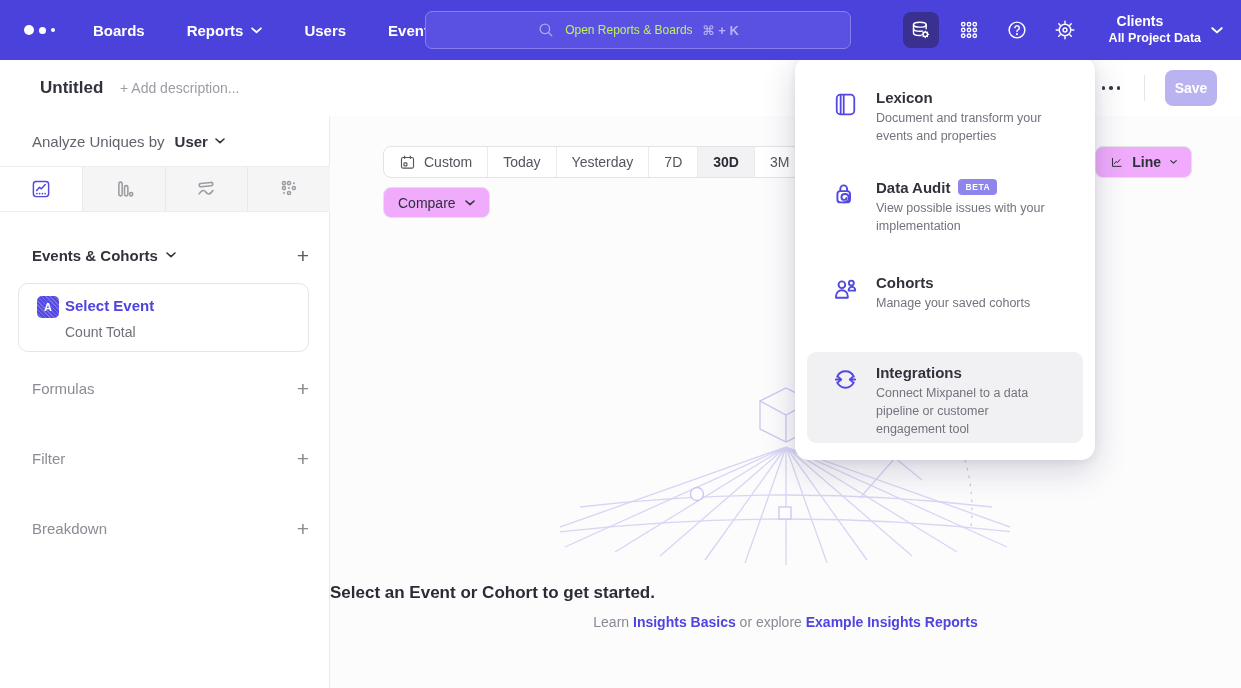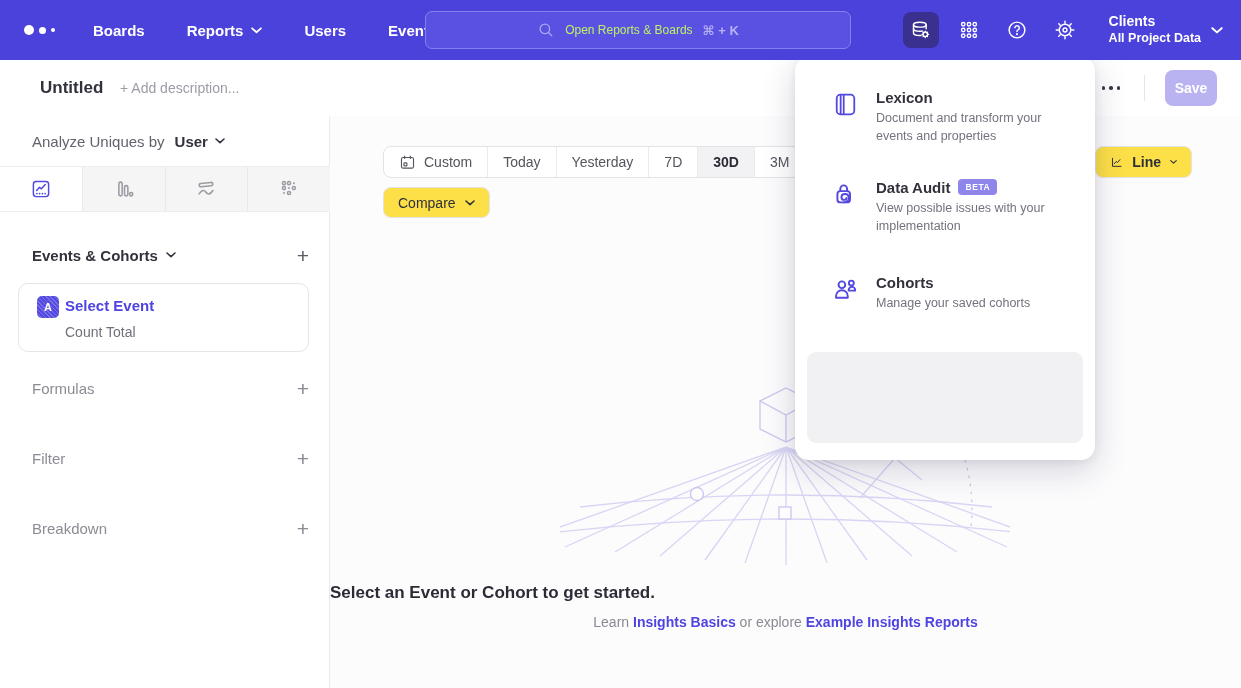--- a/index.html
+++ b/index.html
@@ -20,21 +20,21 @@
   .chev { color:inherit; }
   .nav-search { position:absolute; left:425px; top:11px; width:426px; height:38px;
     background:#5a51e2; border:1px solid #8780ec; border-radius:7px;
     display:flex; align-items:center; justify-content:center; gap:10px; cursor:pointer; }
   .nav-search .q { font-size:12px; font-weight:400; color:#bef264; }
   .nav-search .kbd { font-size:13px; color:#b6b1f3; font-weight:600; }
   .nav-right { position:absolute; right:18px; top:0; height:60px; display:flex; align-items:center; gap:12px; }
   .icon-btn { width:36px; height:36px; border-radius:8px; display:flex; align-items:center; justify-content:center; cursor:pointer; }
   .icon-btn.active { background:#39308f; }
   .project { display:flex; align-items:center; gap:10px; margin-left:14px; cursor:pointer; color:#fff; }
-  .project .pt { font-size:14px; font-weight:700; line-height:1.25; }
+  .project .pt { font-size:14px; font-weight:700; line-height:1.25;margin-left:8px; }
   .project .pv { font-size:12.5px; font-weight:700; line-height:1.25; }
 
   
   .rheader { position:absolute; left:0; top:60px; width:1241px; height:56px; background:#fff; }
   .rtitle { position:absolute; left:40px; top:18px; font-size:17px; font-weight:700; color:#32323d; cursor:text; }
   .rdesc { position:absolute; left:120px; top:20px; font-size:14px; color:#9c9ca6; cursor:text; }
   .ricons { position:absolute; right:24px; top:0; height:56px; display:flex; align-items:center; gap:20px; }
   .rdivider { width:1px; height:26px; background:#e5e5e9; }
   .dots3 { display:flex; gap:4px; cursor:pointer; padding:4px; }
   .dots3 i { width:3.5px; height:3.5px; border-radius:50%; background:#3a3a44; }
@@ -66,21 +66,21 @@
   .ec-title { position:absolute; left:46px; top:13px; font-size:15px; font-weight:700; color:#4f44e0; }
   .ec-sub { position:absolute; left:46px; top:40px; font-size:14px; color:#70707b; }
 
   
   .main { position:absolute; left:330px; top:116px; right:0; bottom:0; background:#fcfcfd; }
   .seg-control { position:absolute; left:53px; top:30px; height:32px; display:flex; align-items:stretch;
     background:#fff; border:1px solid #e3e3e7; border-radius:8px; overflow:hidden; z-index:2; }
   .seg { display:flex; align-items:center; gap:8px; padding:0 15px; font-size:14px; color:#55555e; cursor:pointer; white-space:nowrap; }
   .seg + .seg { border-left:1px solid #ebebee; }
   .seg.selected { background:#f2f2f4; color:#2c2c37; font-weight:700; }
-  .pill-btn { position:absolute; height:32px; background:#fde047; border:1px solid #e3e3e7; border-radius:8px;
+  .pill-btn { position:absolute; height:32px; background:#f0abfc; border:1px solid #e3e3e7; border-radius:8px;
     display:flex; align-items:center; gap:9px; padding:0 14px; font-size:14px; color:#2f2f3a; cursor:pointer; z-index:2; }
   .compare-btn { left:53px; top:71px; height:31px; }
   .hidden-dd { left:678px; top:30px; width:80px; justify-content:flex-end; z-index:1; }
   .line-btn { left:765px; top:30px; width:97px; font-weight:600; }
   .wireframe { position:absolute; left:230px; top:239px; z-index:0; }
   .empty-title { position:absolute; left:0; right:0; top:467px; text-align:left;
     font-size:17px; font-weight:700; color:#2b2b36; }
   .empty-sub { position:absolute; left:0; right:0; top:498px; text-align:center; font-size:14px; color:#8a8a94; }
   .empty-sub a { color:#4f44e0; font-weight:700; text-decoration:none; cursor:pointer; }
 
@@ -404,13 +404,29 @@
       </svg>
     </div>
     <div>
       <div class="mi-title">
           <span>Cohorts</span>
         </div>
       <div class="mi-desc">Manage your saved cohorts</div>
     </div>
   </div>
 
+  <div class="menu-item" style="top:307px;">
+    <div class="mi-icon">
+      <svg viewBox="0 0 24 24" width="27" height="27" fill="none" stroke="#5348e0" stroke-width="1.7" stroke-linecap="round" stroke-linejoin="round">
+        <path d="M4.6 9.4A8.2 8.2 0 0 1 19.4 9.4"></path>
+        <path d="M19.4 14.6A8.2 8.2 0 0 1 4.6 14.6"></path>
+        <path d="M3.4 12h4M5.8 9.9l2.4 2.1-2.4 2.1"></path>
+        <path d="M20.6 12h-4M18.2 9.9L15.8 12l2.4 2.1"></path>
+      </svg>
+    </div>
+    <div>
+      <div class="mi-title">
+          <span>Integrations</span>
+        </div>
+      <div class="mi-desc">Connect Mixpanel to a data pipeline or customer engagement tool</div>
+    </div>
+  </div>
 </div>
 
 </body></html>

